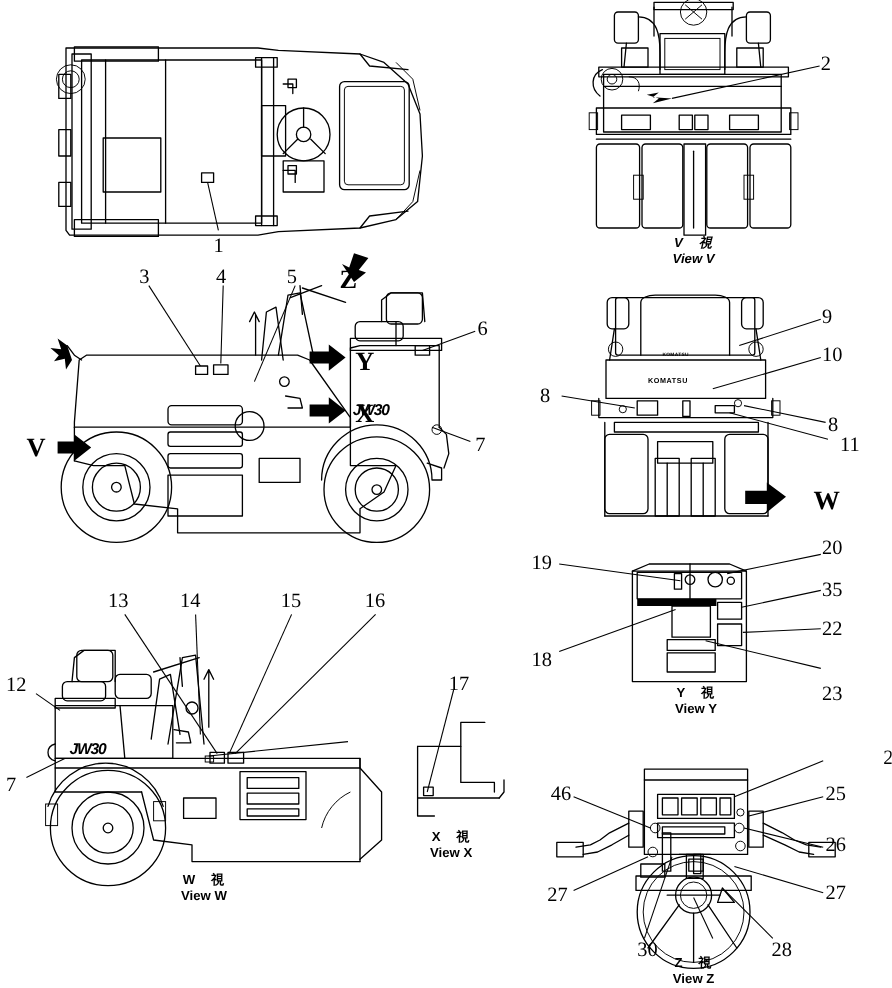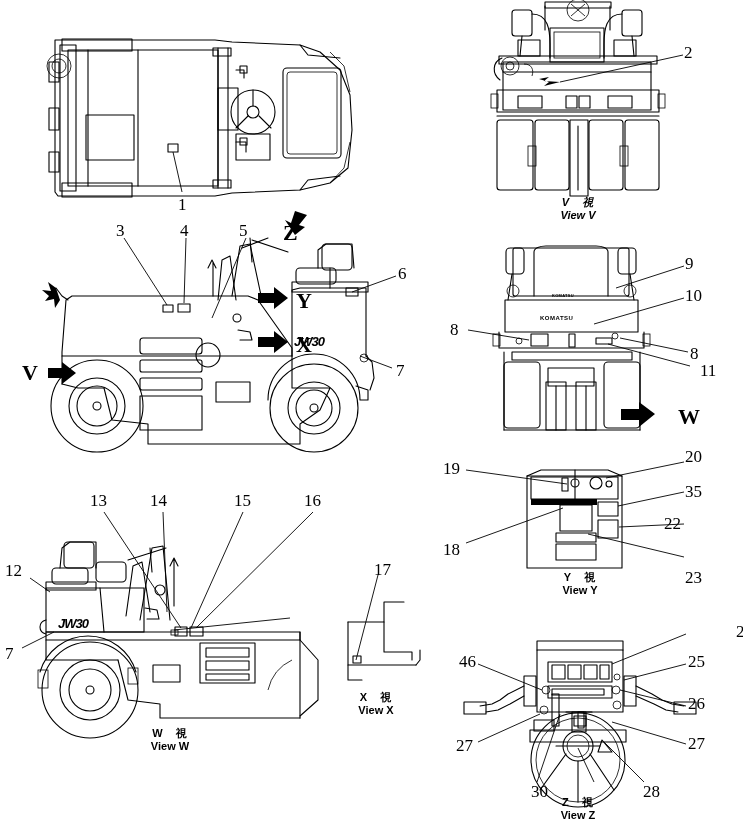--- a/index.html
+++ b/index.html
@@ -410,21 +410,21 @@
 
 <div class="lbl" style="left:685px;top:255px;">9</div>
 <div class="lbl" style="left:685px;top:287px;">10</div>
 <div class="lbl" style="left:450px;top:321px;">8</div>
 <div class="lbl" style="left:690px;top:345px;">8</div>
 <div class="lbl" style="left:700px;top:362px;">11</div>
 
 <div class="lbl" style="left:443px;top:460px;">19</div>
 <div class="lbl" style="left:685px;top:448px;">20</div>
 <div class="lbl" style="left:685px;top:483px;">35</div>
-<div class="lbl" style="left:664px;top:515px;text-align:center;">22</div>
+<div class="lbl" style="left:685px;top:515px;text-align:center;">22</div>
 <div class="lbl" style="left:685px;top:548px;margin-top:21px;">23</div>
 <div class="lbl" style="left:443px;top:541px;">18</div>
 
 <div class="lbl" style="left:5px;top:562px;">12</div>
 <div class="lbl" style="left:90px;top:492px;">13</div>
 <div class="lbl" style="left:150px;top:492px;">14</div>
 <div class="lbl" style="left:234px;top:492px;">15</div>
 <div class="lbl" style="left:304px;top:492px;">16</div>
 <div class="lbl" style="left:5px;top:645px;">7</div>
 

